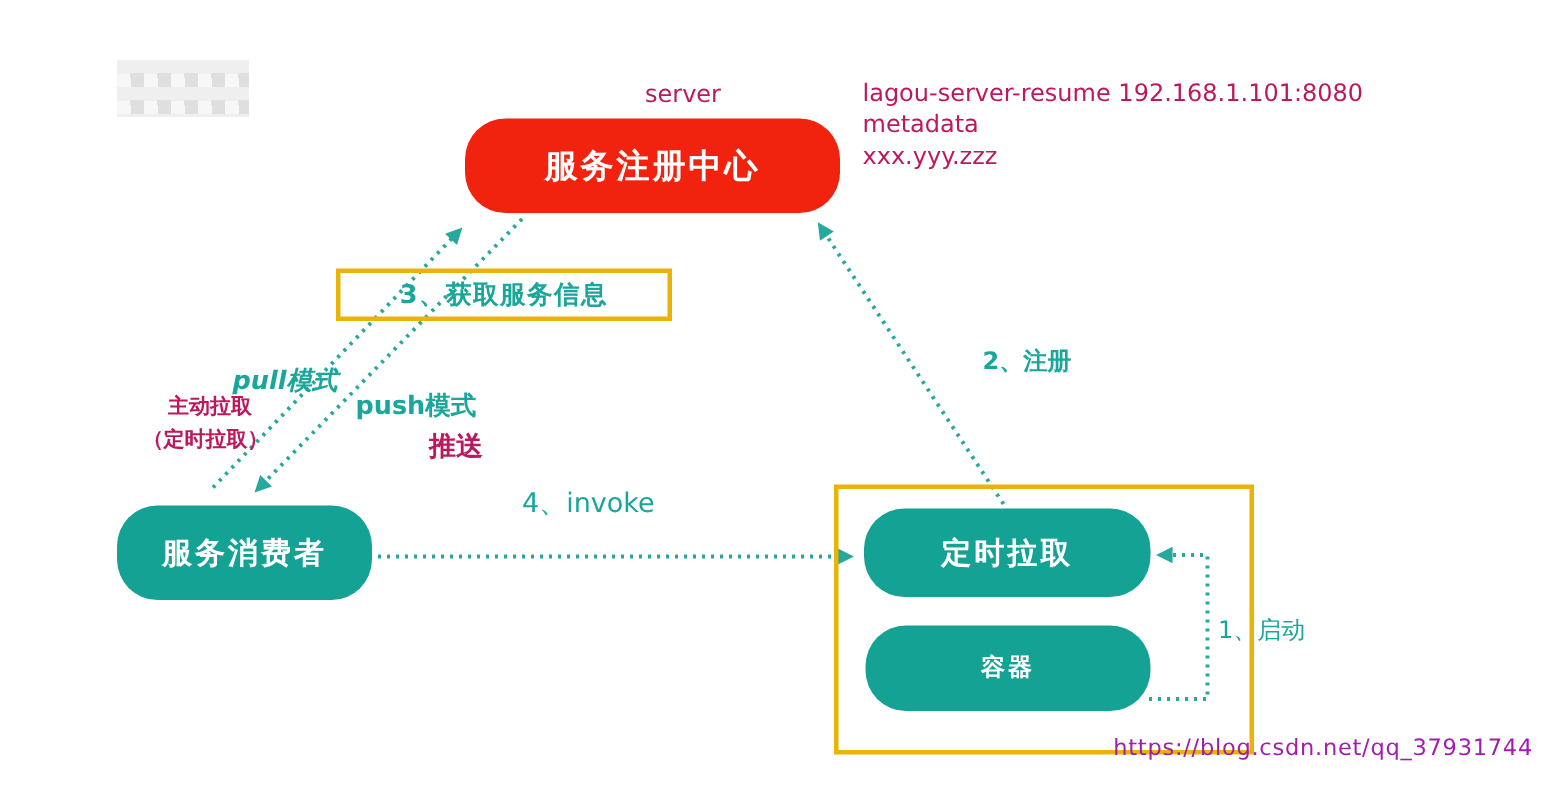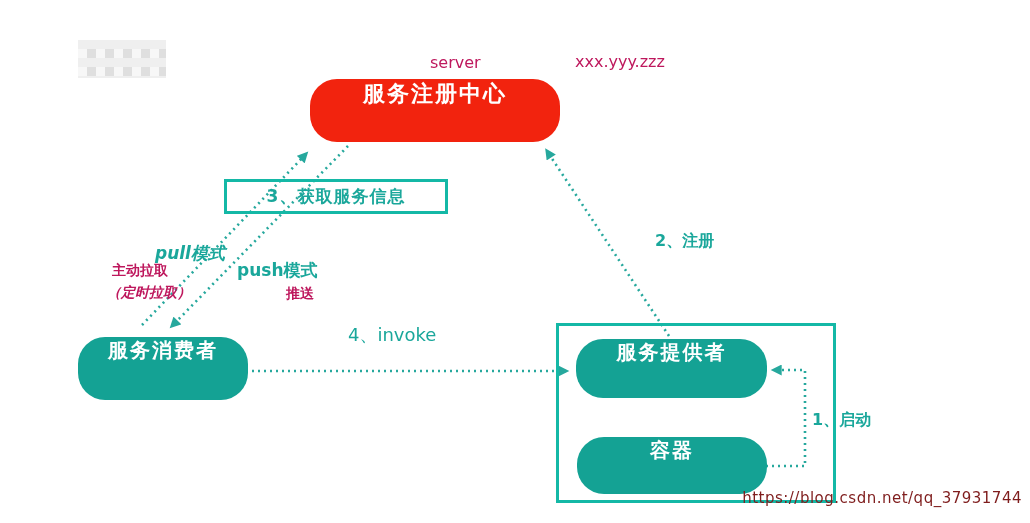--- a/index.html
+++ b/index.html
@@ -5,51 +5,51 @@
   html,body{margin:0;padding:0;background:#ffffff;}
   .stage{
     position:relative;width:1030px;height:523px;background:#ffffff;overflow:hidden;
     font-family:"DejaVu Sans","Liberation Sans",sans-serif;
   }
   .abs{position:absolute;}
   svg.arrows{position:absolute;left:0;top:0;width:1030px;height:523px;pointer-events:none;}
 
   
   .node{
-    position:absolute;display:flex;align-items:flex-start;justify-content:center;
+    position:absolute;display:flex;align-items:center;justify-content:center;
     border-radius:27px;color:#ffffff;font-weight:700;letter-spacing:2px;
   }
   .node-red{background:#f2230e;}
   .node-teal{background:#14a294;}
   .node-registry{left:310px;top:79px;width:250px;height:63px;font-size:22px;}
   .node-consumer{left:78px;top:337px;width:170px;height:63px;font-size:20px;font-family:Liberation Mono, monospace;}
   .node-provider{left:576px;top:339px;width:191px;height:59px;font-size:20px;}
-  .node-container{left:577px;top:437px;width:190px;height:57px;font-size:20px;}
+  .node-container{left:577px;top:417px;width:190px;height:57px;font-size:16px;}
 
   
-  .outline-box{position:absolute;border:3px solid #14b8a6;box-sizing:border-box;background:transparent;}
+  .outline-box{position:absolute;border:3px solid #eab308;box-sizing:border-box;background:transparent;}
   .step3-box{left:224px;top:179px;width:224px;height:35px;display:flex;align-items:center;justify-content:center;}
   .group-box{left:556px;top:323px;width:280px;height:180px;}
 
   
   .lbl{position:absolute;white-space:nowrap;}
   .teal-txt{color:#1aa79b;}
   .red-txt{color:#be185d;}
   .lbl-server{left:430px;top:53px;font-size:16px;}
   .lbl-meta{left:575px;top:51px;font-size:16px;line-height:21px;white-space:normal;width:390px;}
   .lbl-step3{position:static;font-size:17px;font-weight:600;letter-spacing:1px;}
   .lbl-pull{left:155px;top:242px;font-size:17px;font-weight:600;font-style:italic;}
   .lbl-pullnote1{left:112px;top:262px;font-size:14px;font-weight:700;}
-  .lbl-pullnote2{left:107px;top:284px;font-size:14px;font-weight:700;font-style:italic;}
+  .lbl-pullnote2{left:95px;top:284px;font-size:14px;font-weight:700;}
   .lbl-push{left:237px;top:259px;font-size:17px;font-weight:600;}
-  .lbl-pushnote{left:286px;top:285px;font-size:14px;font-weight:700;}
+  .lbl-pushnote{left:286px;top:285px;font-size:18px;font-weight:700;}
   .lbl-step2{left:655px;top:231px;font-size:16px;font-weight:700;}
   .lbl-step4{left:348px;top:323px;font-size:18px;font-weight:400;}
-  .lbl-step1{left:812px;top:410px;font-size:16px;font-weight:700;z-index:4;}
-  .lbl-watermark{right:8px;top:489px;font-size:15px;color:#7f1d1d;z-index:5;letter-spacing:.5px;}
+  .lbl-step1{left:812px;top:410px;font-size:16px;font-weight:400;z-index:4;}
+  .lbl-watermark{right:8px;top:489px;font-size:15px;color:#a21caf;z-index:5;letter-spacing:.5px;}
 
   
   .mosaic{
     left:78px;top:40px;width:88px;height:38px;opacity:.85;
     background:repeating-conic-gradient(#ececec 0% 25%, #d9d9d9 25% 50%, #f6f6f6 50% 75%, #e3e3e3 75%) 0 0 / 18px 18px;
   }
 </style>
 </head>
 <body>
 
@@ -74,33 +74,34 @@
 
   <div class="outline-box group-box"></div>
 
   <div class="node node-red node-registry">
     <span>服务注册中心</span>
   </div>
   <div class="node node-teal node-consumer">
     <span>服务消费者</span>
   </div>
   <div class="node node-teal node-provider">
-    <span>服务提供者</span>
+    <span>定时拉取</span>
   </div>
   <div class="node node-teal node-container">
     <span>容器</span>
   </div>
 
   <div class="outline-box step3-box">
     <span class="lbl-step3 teal-txt">3、获取服务信息</span>
   </div>
 
   <div class="lbl lbl-server red-txt">server</div>
 
   <div class="lbl lbl-meta red-txt">
+    <div>lagou-server-resume 192.168.1.101:8080 metadata</div>
     <div>xxx.yyy.zzz</div>
   </div>
 
   <div class="lbl lbl-pull teal-txt">pull模式</div>
   <div class="lbl lbl-pullnote1 red-txt">主动拉取</div>
   <div class="lbl lbl-pullnote2 red-txt">（定时拉取）</div>
   <div class="lbl lbl-push teal-txt">push模式</div>
   <div class="lbl lbl-pushnote red-txt">推送</div>
 
   <div class="lbl lbl-step2 teal-txt">2、注册</div>

